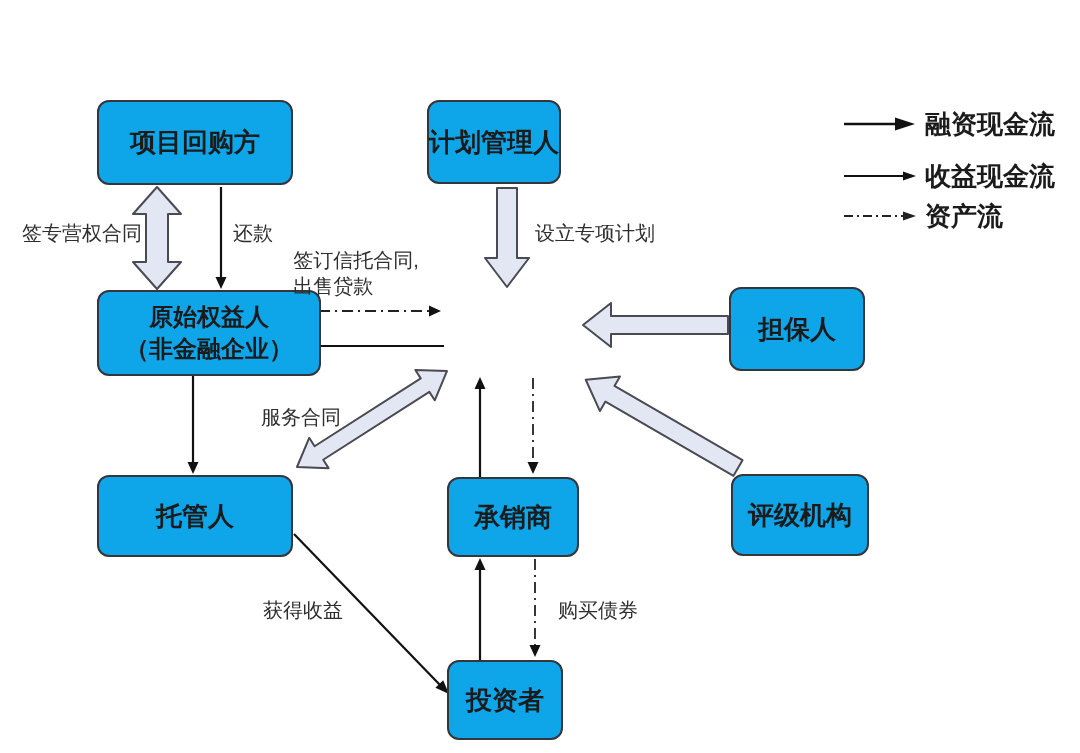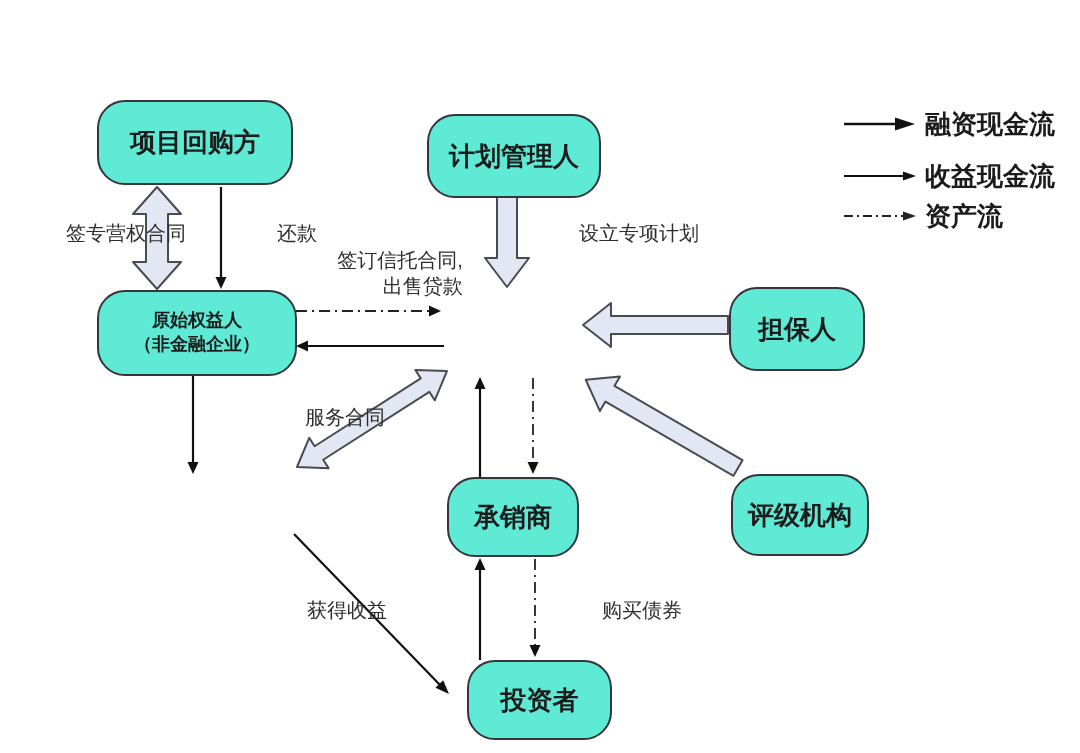--- a/index.html
+++ b/index.html
@@ -6,28 +6,28 @@
   .canvas{
     position:relative;width:1080px;height:753px;background:#fff;overflow:hidden;
     font-family:"Liberation Sans", sans-serif;color:#1b1b1b;
   }
   .title{
     position:absolute;left:457px;top:13px;transform:translateX(-50%);
     font-size:31px;font-weight:700;letter-spacing:1px;white-space:nowrap;margin:0;
   }
   .arrows{position:absolute;left:0;top:0;}
   .node{
-    position:absolute;border:2px solid #35353c;border-radius:28px;background:#5eead4;
+    position:absolute;border:2px solid #35353c;border-radius:12px;background:#0ea5e9;
     display:flex;flex-direction:column;align-items:center;justify-content:center;
     font-size:26px;font-weight:600;line-height:1.32;text-align:center;box-sizing:border-box;
   }
   .node span{display:block;}
   .elabel{
     position:absolute;transform:translate(-50%,-50%);font-size:20px;color:#2e2e2e;
-    white-space:nowrap;text-align:right;line-height:1.3;margin-left:44px;
+    white-space:nowrap;text-align:left;line-height:1.3;
   }
   .elabel span{display:block;}
   .legend-row{
     position:absolute;left:843px;display:flex;align-items:center;height:26px;
     transform:translateY(-50%);
   }
   .legend-row svg{flex:0 0 auto;}
   .legend-label{font-size:26px;font-weight:600;margin-left:8px;white-space:nowrap;color:#1b1b1b;}
   .thin{stroke:#111;stroke-width:2.2;fill:none;}
   .thinhead{fill:#111;stroke:none;}
@@ -87,37 +87,40 @@
     </g>
     <g>
       <line class="dashdot" x1="535" y1="559" x2="535" y2="647"></line>
       <polygon class="thinhead" points="535,657 529.5,645 540.5,645"></polygon>
     </g>
   </svg>
 
   <div class="node" style="left:97px;top:100px;width:196px;height:85px;">
     <span>项目回购方</span>
   </div>
-  <div class="node" style="left:427px;top:114px;width:174px;height:84px;">
+  <div class="node" style="left:427px;top:100px;width:134px;height:84px;">
     <span>计划管理人</span>
   </div>
-  <div class="node" style="left:97px;top:290px;width:200px;height:86px;font-size:18px;">
+  <div class="node" style="left:97px;top:290px;width:224px;height:86px;font-size:24px;">
     <span>原始权益人</span>
     <span>（非金融企业）</span>
   </div>
   <div class="node" style="left:729px;top:287px;width:136px;height:84px;">
     <span>担保人</span>
+  </div>
+  <div class="node" style="left:97px;top:475px;width:196px;height:82px;">
+    <span>托管人</span>
   </div>
   <div class="node" style="left:447px;top:477px;width:132px;height:80px;">
     <span>承销商</span>
   </div>
   <div class="node" style="left:731px;top:474px;width:138px;height:82px;">
     <span>评级机构</span>
   </div>
-  <div class="node" style="left:467px;top:660px;width:145px;height:80px;">
+  <div class="node" style="left:447px;top:660px;width:116px;height:80px;">
     <span>投资者</span>
   </div>
 
   <div class="elabel" style="left:82px;top:233px;">签专营权合同</div>
   <div class="elabel" style="left:253px;top:233px;">还款</div>
   <div class="elabel" style="left:595px;top:233px;">设立专项计划</div>
   <div class="elabel" style="left:356px;top:273px;">
     <span>签订信托合同,</span>
     <span>出售贷款</span>
   </div>

